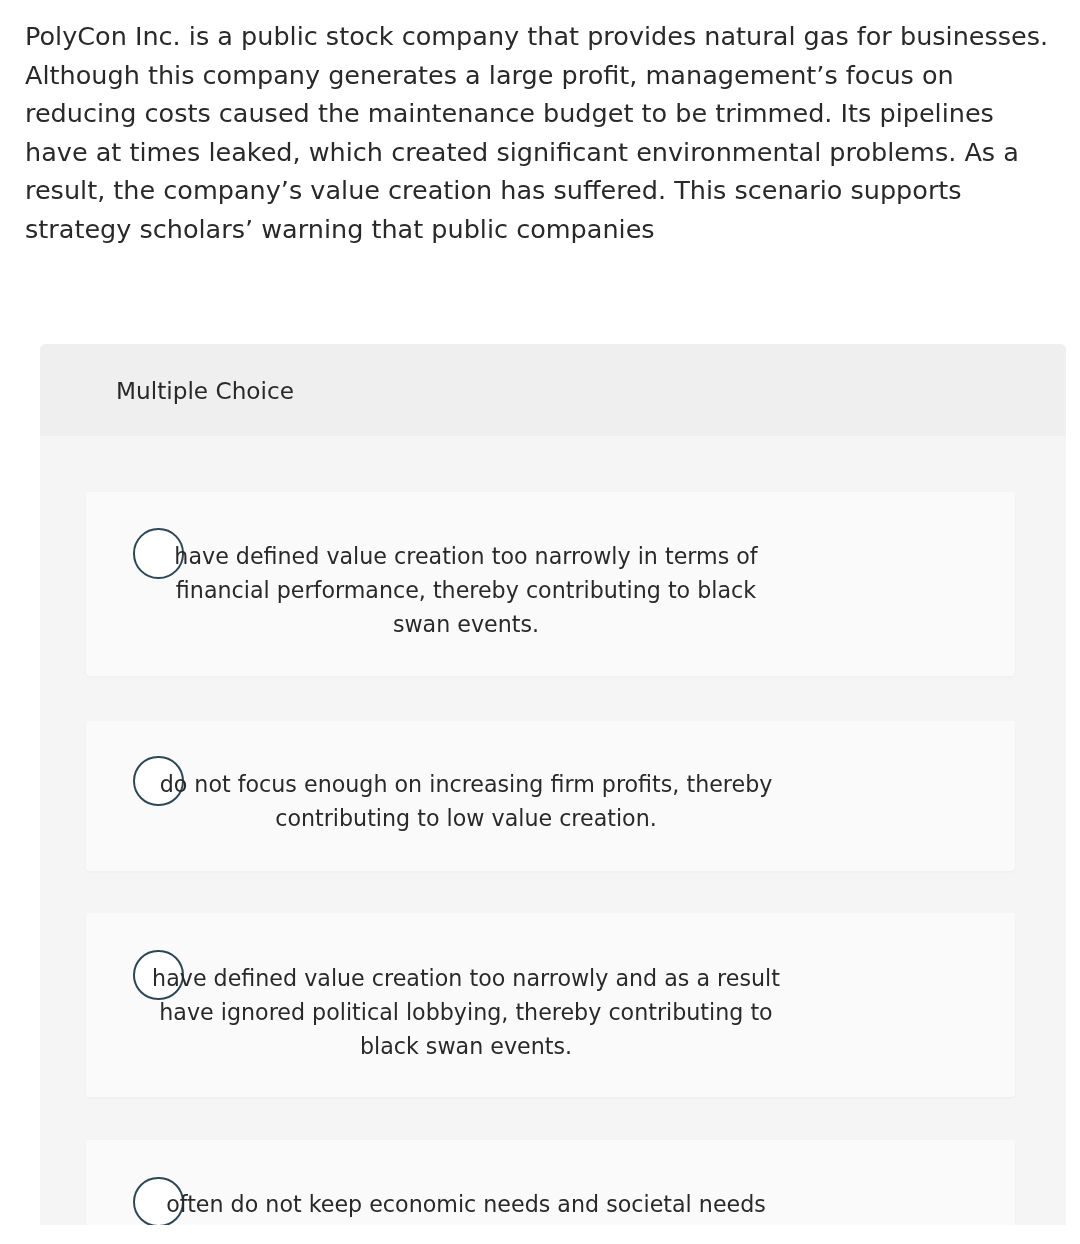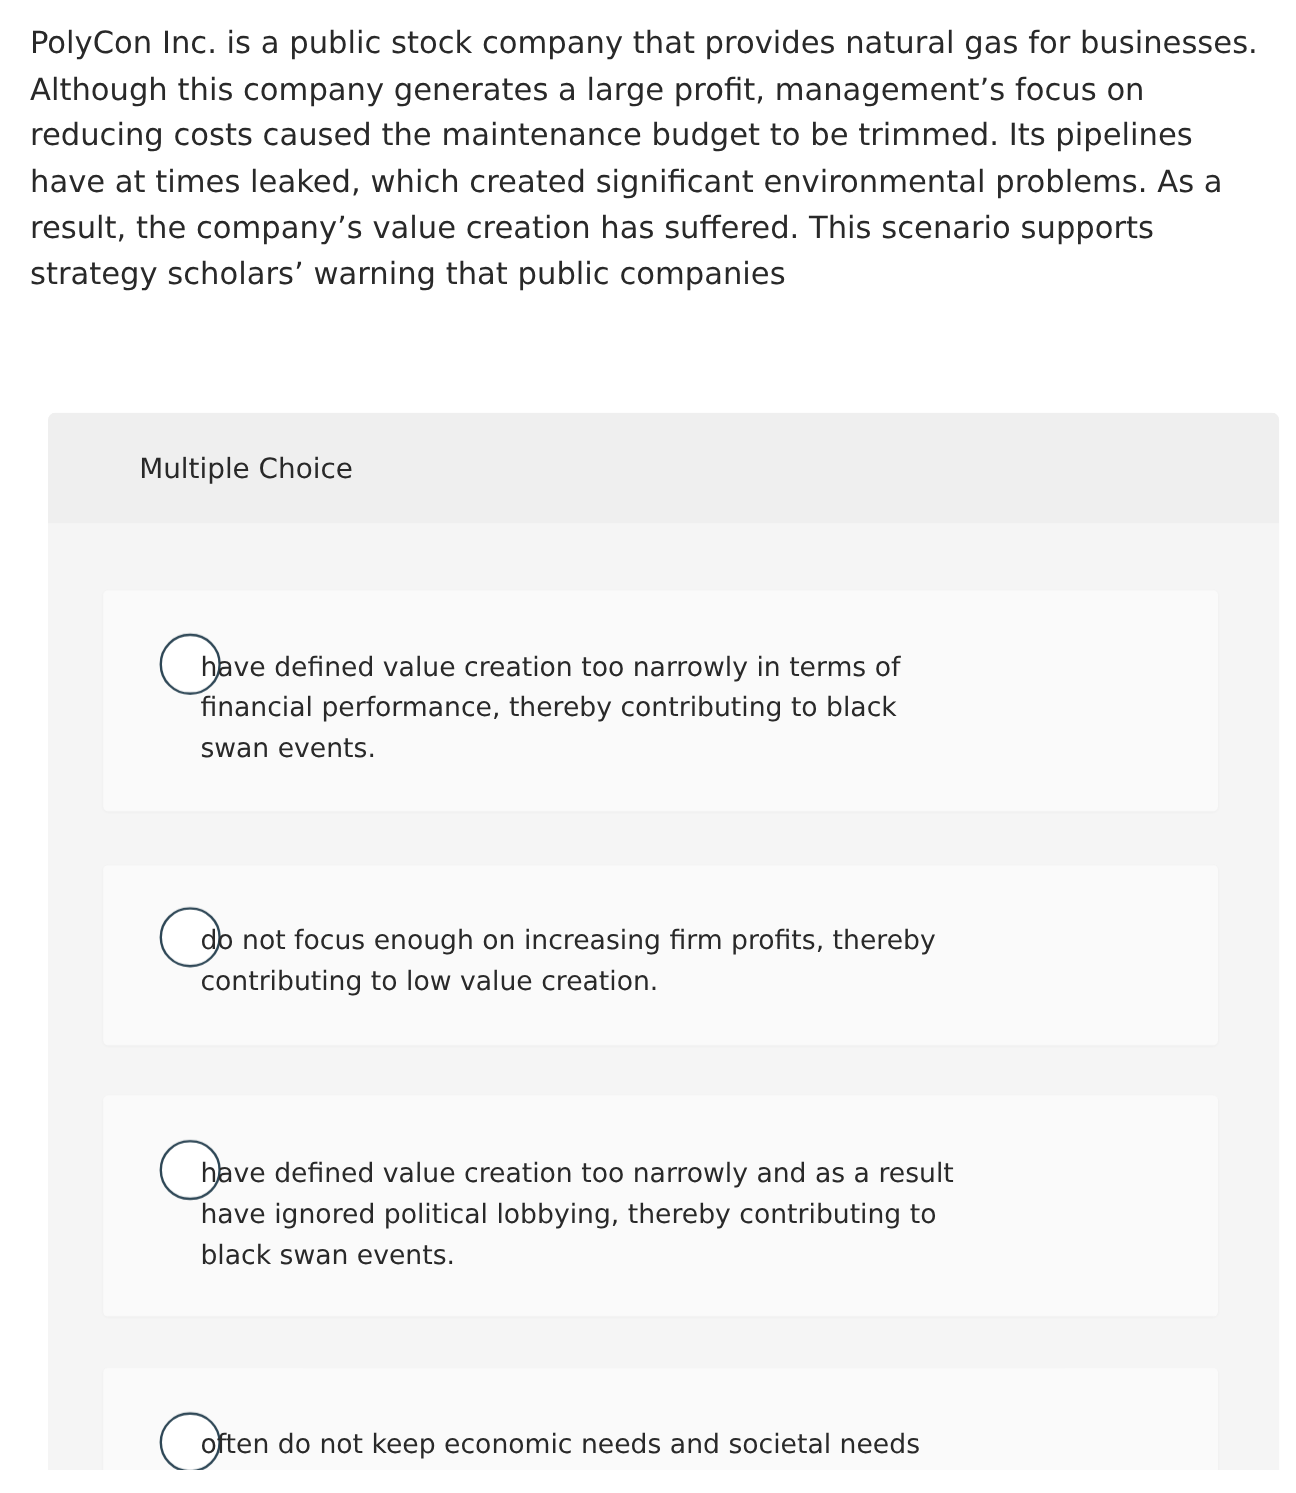--- a/index.html
+++ b/index.html
@@ -47,23 +47,24 @@
   .option.o2 .radio { top:34.7px; }
   .option.o3 { top:569.4px; }
   .option.o4 { top:796px; }
   .radio {
     position:absolute; left:47.4px; top:36.5px; width:50.6px; height:50.6px;
     box-sizing:border-box;
     border:2.1px solid #2e4756; border-radius:50%;
     background:#ffffff;
   }
   .option-text {
-    margin-left:81px; width:636px;
+    margin-left:62px; width:636px;
     font-size:22.2px; line-height:34.2px; color:#292929;
     will-change:opacity;
+    text-align:center;
   }
 </style>
 </head>
 <body>
 
 <div id="page">
 
   <div class="stem">PolyCon Inc. is a public stock company that provides natural gas for businesses. Although this company generates a large profit, management’s focus on reducing costs caused the maintenance budget to be trimmed. Its pipelines have at times leaked, which created significant environmental problems. As a result, the company’s value creation has suffered. This scenario supports strategy scholars’ warning that public companies</div>
 
   <div class="card">

